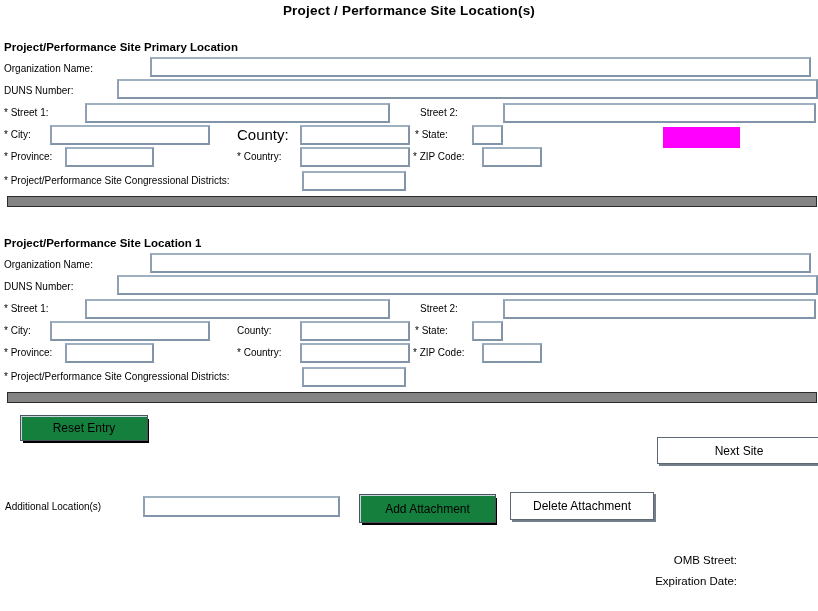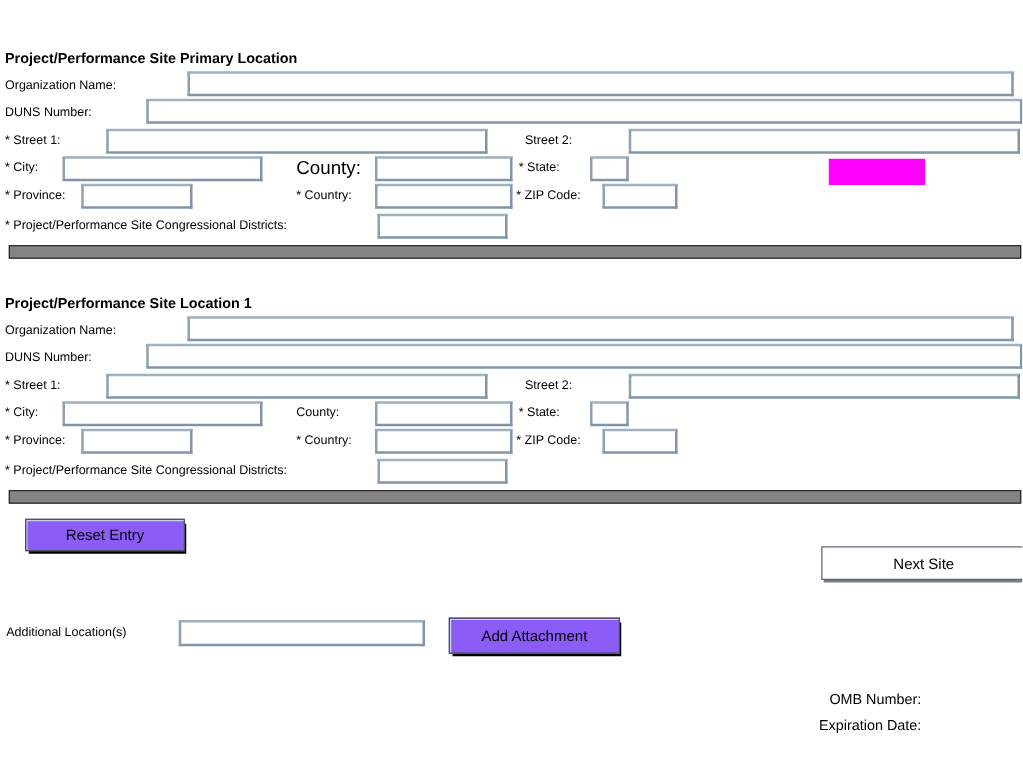--- a/index.html
+++ b/index.html
@@ -23,35 +23,36 @@
   .divider {
     position:absolute; left:7px; top:155px; width:810px; height:11px;
     background:#848484; border:1px solid #2b2b2b; box-sizing:border-box;
   }
   .hl-box { position:absolute; left:663px; top:86px; width:77px; height:21px; background:#ff00ff; }
   .btn {
     position:absolute; box-sizing:border-box; display:flex; align-items:center; justify-content:center;
     font-family:"Liberation Sans", sans-serif; font-size:12px; white-space:nowrap; cursor:pointer; user-select:none;
   }
   .btn-gray {
-    background:#8b5cf6; border:1px solid #49535e;
+    background:#15803d; border:1px solid #49535e;
     box-shadow: inset 1px 1px 0 #c9d3de, 2px 3px 0 -1px #000;
     text-align: center;
   }
   .btn-white {
     background:#ffffff; border:1px solid #5d6874;
     box-shadow: 2px 2px 0 0 #747f8b;
   }
   .footer-line { position:absolute; right:81px; font-size:11.5px; white-space:nowrap; text-align:right; }
 </style>
 </head>
 <body>
 
 <div id="page">
 
+  <div class="page-title">Project / Performance Site Location(s)</div>
 
   <div class="section" style="top:41px;">
     <div class="sec-header">Project/Performance Site Primary Location</div>
 
     <div class="label" style="left:4px; top:22px;">Organization Name:</div>
     <input class="tbox" style="left: 150px; top: 16px; width: 661px;" value="">
 
     <div class="label" style="left:4px; top:44px;">DUNS Number:</div>
     <input class="tbox" style="left: 117px; top: 38px; width: 701px;" value="">
 
@@ -117,18 +118,19 @@
 
   <div class="btn btn-gray" style="left:20px; top:415px; width:128px; height:26px;">Reset Entry</div>
 
   <div class="btn btn-white" style="left:657px; top:437px; width:164px; height:27px;">Next Site</div>
 
   <div class="label" style="left:5px; top:501px;">Additional Location(s)</div>
   <input class="tbox" style="left: 143px; top: 496px; width: 197px; height: 21px;" value="">
 
   <div class="btn btn-gray" style="left:359px; top:494px; width:137px; height:29px;">Add Attachment</div>
 
+  <div class="btn btn-white" style="left:510px; top:492px; width:144px; height:28px;">Delete Attachment</div>
 
 
-  <div class="footer-line" style="top:554px;">OMB Number:</div>
+  <div class="footer-line" style="top:554px;">OMB Street:</div>
   <div class="footer-line" style="top:575px;">Expiration Date:</div>
 
 </div>
 
 </body></html>

